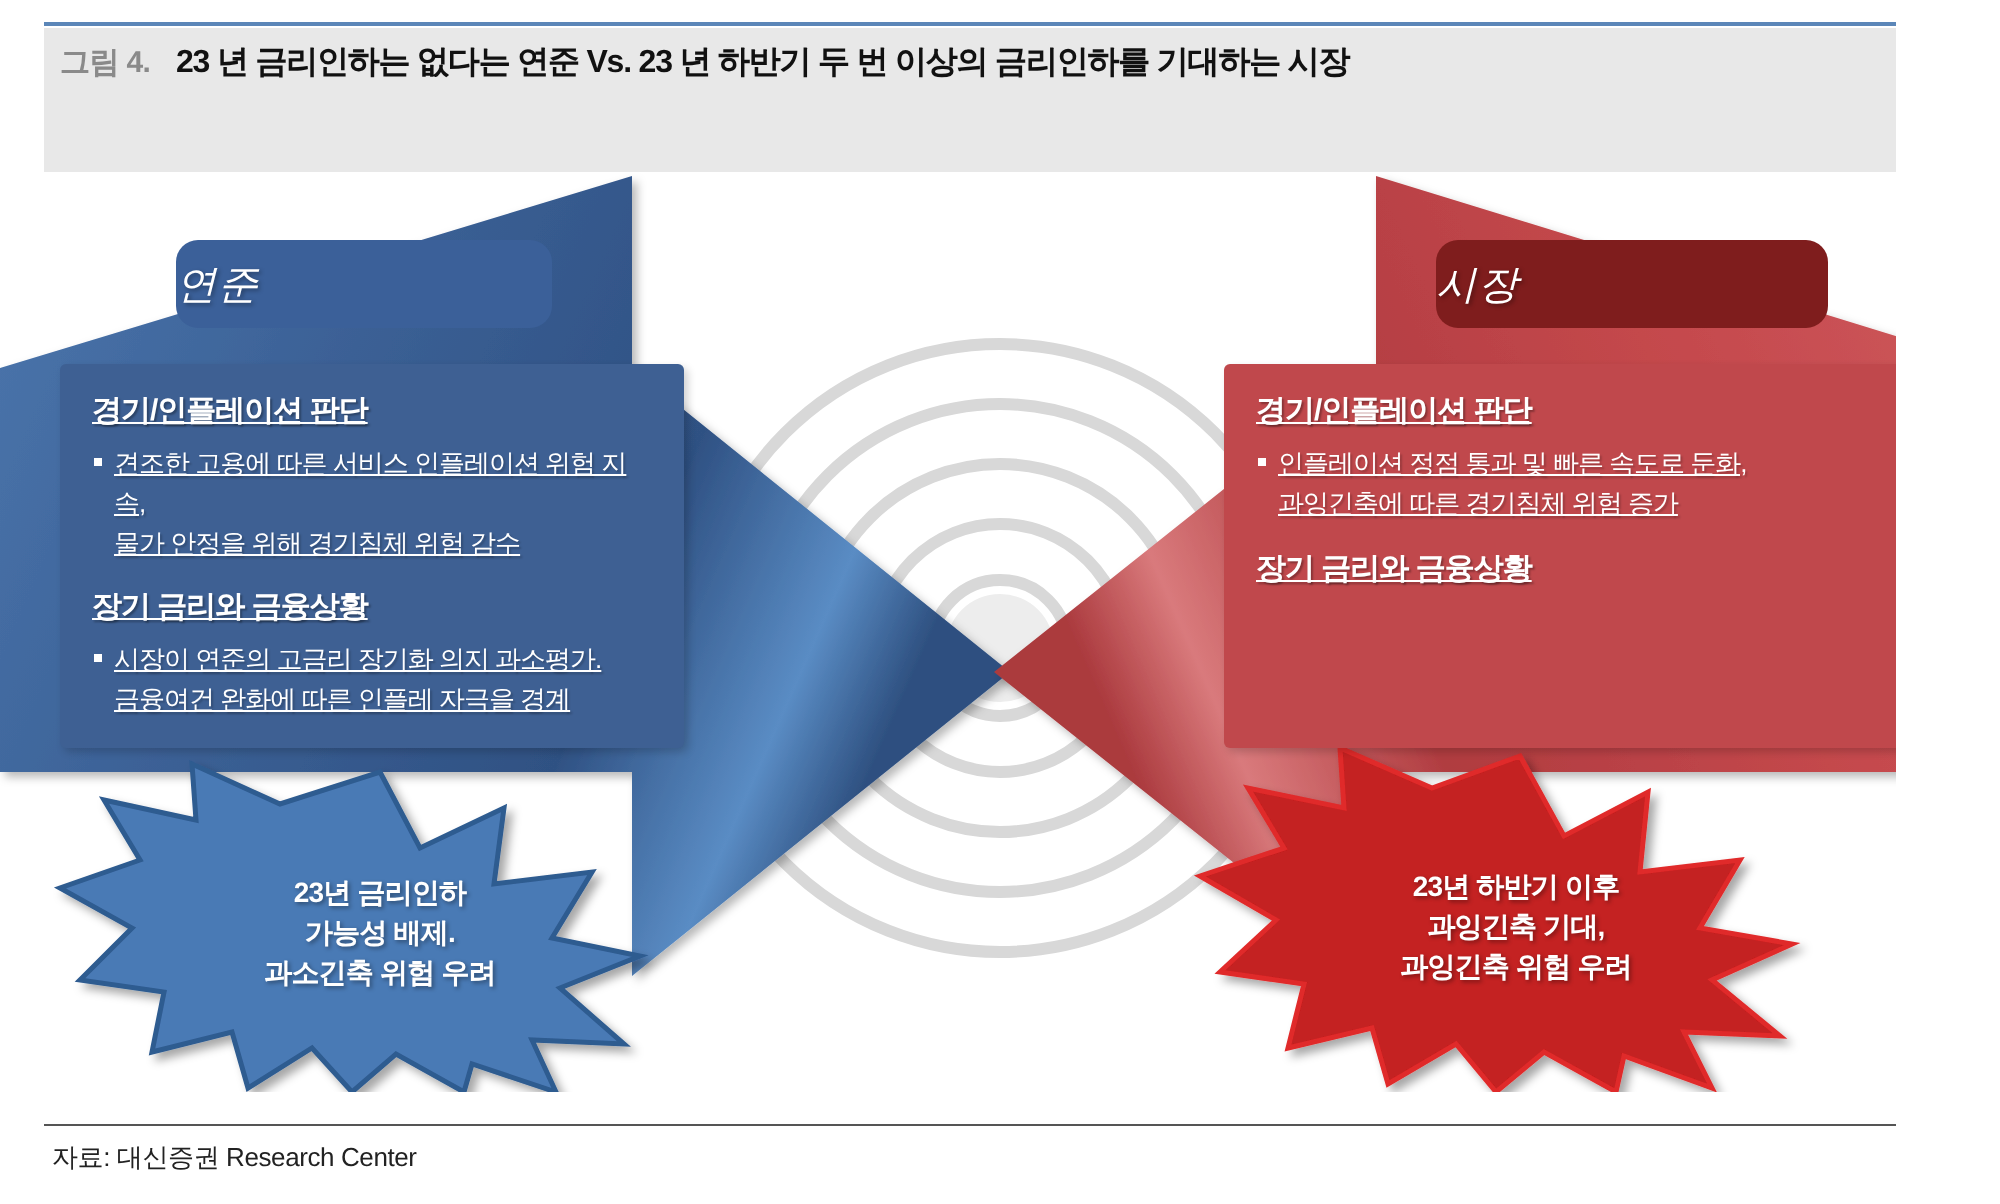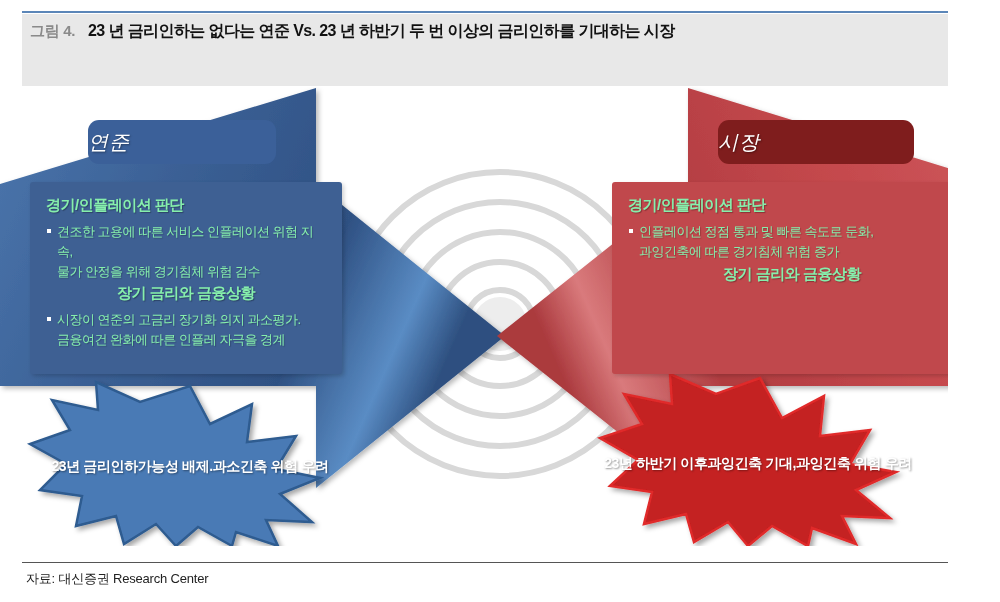--- a/index.html
+++ b/index.html
@@ -108,21 +108,22 @@
     width: 196px;
     background: #7f1d1d;
   }
 
   
   .panel {
     position: absolute;
     box-sizing: border-box;
     padding: 14px 16px 12px 16px;
     border-radius: 3px;
-    color: #86efac;
+    color: #ffffff;
+    text-decoration: underline;
   }
   .panel.left {
     left: 30px;
     top: 96px;
     width: 312px;
     height: 192px;
     background: #3e6093;
     box-shadow: 2px 2px 4px rgba(0,0,0,0.18);
   }
   .panel.right {
@@ -134,22 +135,21 @@
     box-shadow: 2px 2px 4px rgba(0,0,0,0.18);
   }
   .panel h4 {
     margin: 0 0 7px 0;
     font-size: 15px;
     font-weight: bold;
     letter-spacing: -0.5px;
     text-shadow: 1px 1px 1px rgba(0,0,0,0.30);
   }
   .panel h4.second {
-    margin-top: 3px;
-    text-align: center;
+    margin-top: 13px;
   }
   .panel .bullet {
     position: relative;
     padding-left: 11px;
     font-size: 13px;
     line-height: 1.52;
     letter-spacing: -0.5px;
     text-shadow: 1px 1px 1px rgba(0,0,0,0.22);
   }
   .panel .bullet::before {
@@ -172,21 +172,21 @@
   }
   .burst-wrap.left  { left: 40px;  top: 300px; width: 300px; height: 160px; }
   .burst-wrap.right { left: 598px; top: 292px; width: 320px; height: 170px; }
   .burst-text {
     position: absolute;
     left: 0;
     top: 0;
     width: 100%;
     height: 100%;
     display: flex;
-    flex-direction: row;
+    flex-direction: column;
     align-items: center;
     justify-content: center;
     font-size: 14px;
     font-weight: bold;
     line-height: 1.45;
     color: #ffffff;
     letter-spacing: -0.4px;
     text-shadow: 1px 1px 2px rgba(0,0,0,0.40);
     text-align: center;
     pointer-events: none;

